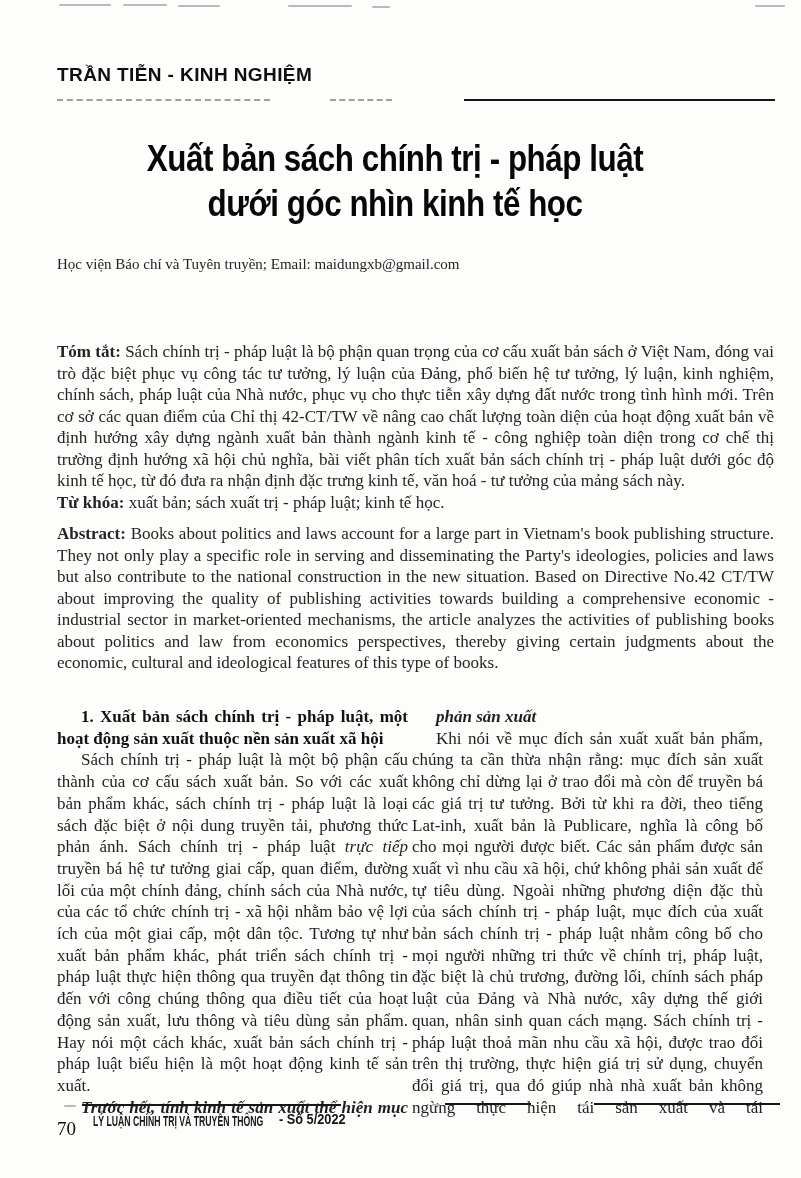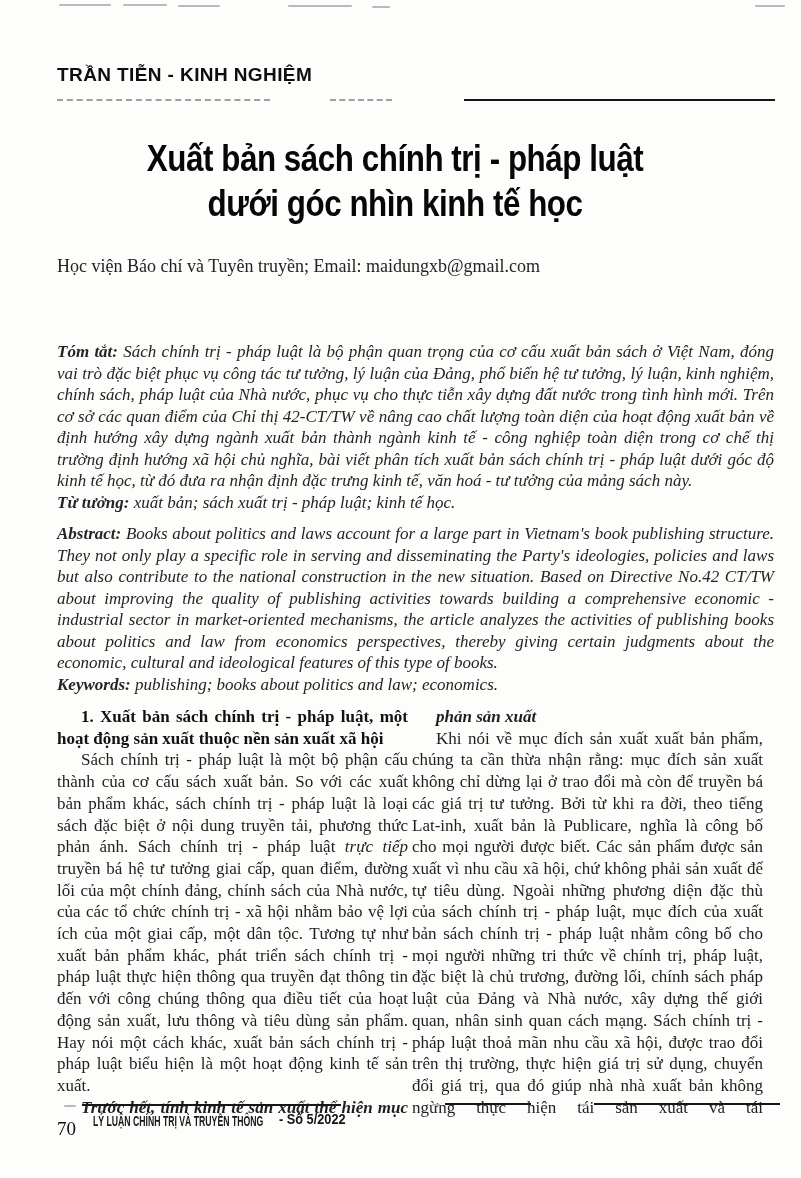--- a/index.html
+++ b/index.html
@@ -30,26 +30,26 @@
     transform:scaleX(.87); transform-origin:50% 0;
   }
   .title-line {
     font-family:"Liberation Sans", sans-serif;
     font-weight:bold; font-size:36px; line-height:45px;
     letter-spacing:-.5px; color:#070707;
   }
 
   .author-block { position:absolute; left:57px; top:253px; width:716px; }
   .author-name  { font-weight:bold; font-size:19px; color:#121212; margin:0; }
-  .affiliation  { font-size:18px; margin:3px 0 12px; }
+  .affiliation  { font-size:15px; margin:3px 0 12px; }
   .received     { font-size:18px; margin:11px 0 0; }
 
   .summary {
     position:absolute; left:57px; width:717px;
-    font-style:italic; font-size:17px; line-height:21.5px;
+    font-size:17px; line-height:21.5px;
     text-align:justify; color:#242424;
   }
   .summary-vn { top:341px; }
   .summary-en { top:523px; }
   .lead { font-weight:bold; }
 
   .columns {
     position:absolute; left:57px; top:706px; width:716px;
     display:flex; gap:4px;
   }
@@ -109,26 +109,25 @@
     <div class="title-line">Xuất bản sách chính trị - pháp luật</div>
     <div class="title-line">dưới góc nhìn kinh tế học</div>
   </div>
 
   <div class="author-block">
     <p class="affiliation">Học viện Báo chí và Tuyên truyền; Email: maidungxb@gmail.com</p>
   </div>
 
   <div class="summary summary-vn">
     <div><span class="lead">Tóm tắt:</span><span> Sách chính trị - pháp luật là bộ phận quan trọng của cơ cấu xuất bản sách ở Việt Nam, đóng vai trò đặc biệt phục vụ công tác tư tưởng, lý luận của Đảng, phổ biến hệ tư tưởng, lý luận, kinh nghiệm, chính sách, pháp luật của Nhà nước, phục vụ cho thực tiễn xây dựng đất nước trong tình hình mới. Trên cơ sở các quan điểm của Chỉ thị 42-CT/TW về nâng cao chất lượng toàn diện của hoạt động xuất bản về định hướng xây dựng ngành xuất bản thành ngành kinh tế - công nghiệp toàn diện trong cơ chế thị trường định hướng xã hội chủ nghĩa, bài viết phân tích xuất bản sách chính trị - pháp luật dưới góc độ kinh tế học, từ đó đưa ra nhận định đặc trưng kinh tế, văn hoá - tư tưởng của mảng sách này.</span></div>
-    <div><span class="lead">Từ tưởng:</span><span> xuất bản; sách xuất trị - pháp luật; kinh tế học.</span></div>
+    <div><span class="lead">Từ khóa:</span><span> xuất bản; sách xuất trị - pháp luật; kinh tế học.</span></div>
   </div>
 
   <div class="summary summary-en">
     <div><span class="lead">Abstract:</span><span> Books about politics and laws account for a large part in Vietnam's book publishing structure. They not only play a specific role in serving and disseminating the Party's ideologies, policies and laws but also contribute to the national construction in the new situation. Based on Directive No.42 CT/TW about improving the quality of publishing activities towards building a comprehensive economic - industrial sector in market-oriented mechanisms, the article analyzes the activities of publishing books about politics and law from economics perspectives, thereby giving certain judgments about the economic, cultural and ideological features of this type of books.</span></div>
-    <div><span class="lead">Keywords:</span><span> publishing; books about politics and law; economics.</span></div>
   </div>
 
   <div class="columns">
     <div class="col">
       <p class="col-heading">1. Xuất bản sách chính trị - pháp luật, một hoạt động sản xuất thuộc nền sản xuất xã hội</p>
       <p><span>Sách chính trị - pháp luật là một bộ phận cấu thành của cơ cấu sách xuất bản. So với các xuất bản phẩm khác, sách chính trị - pháp luật là loại sách đặc biệt ở nội dung truyền tải, phương thức phản ánh. Sách chính trị - pháp luật </span><span class="ital">trực tiếp</span><span> truyền bá hệ tư tưởng giai cấp, quan điểm, đường lối của một chính đảng, chính sách của Nhà nước, của các tổ chức chính trị - xã hội nhằm bảo vệ lợi ích của một giai cấp, một dân tộc. Tương tự như xuất bản phẩm khác, phát triển sách chính trị - pháp luật thực hiện thông qua truyền đạt thông tin đến với công chúng thông qua điều tiết của hoạt động sản xuất, lưu thông và tiêu dùng sản phẩm. Hay nói một cách khác, xuất bản sách chính trị - pháp luật biểu hiện là một hoạt động kinh tế sản xuất.</span></p>
       <p class="leadin">Trước hết, tính kinh tế sản xuất thể hiện mục</p>
     </div>
     <div class="col">
       <p class="cont-leadin">phản sản xuất</p>

